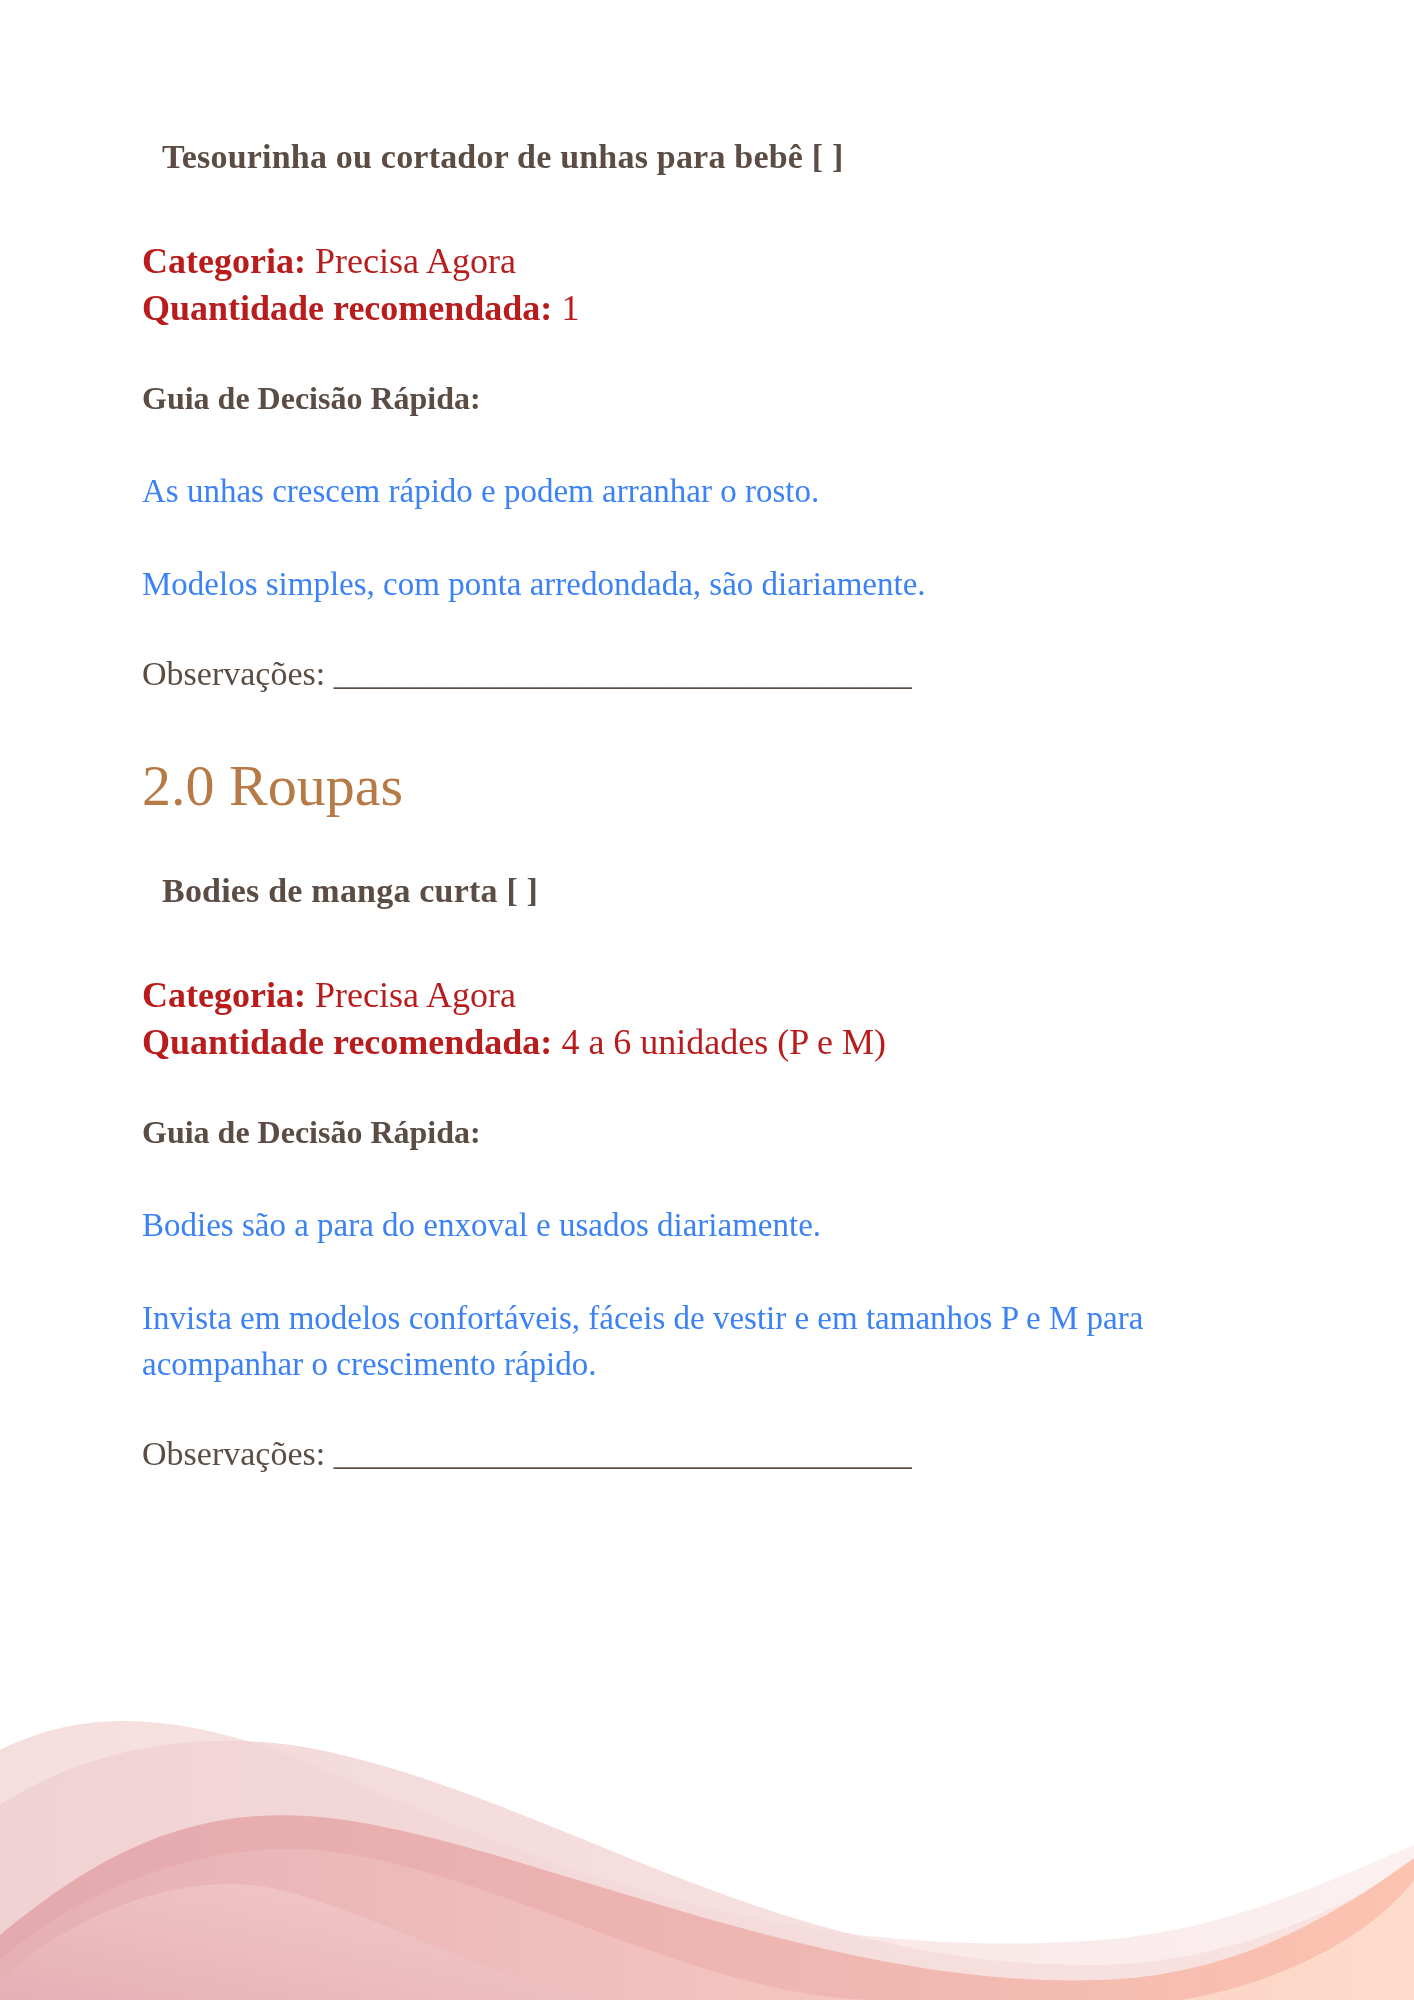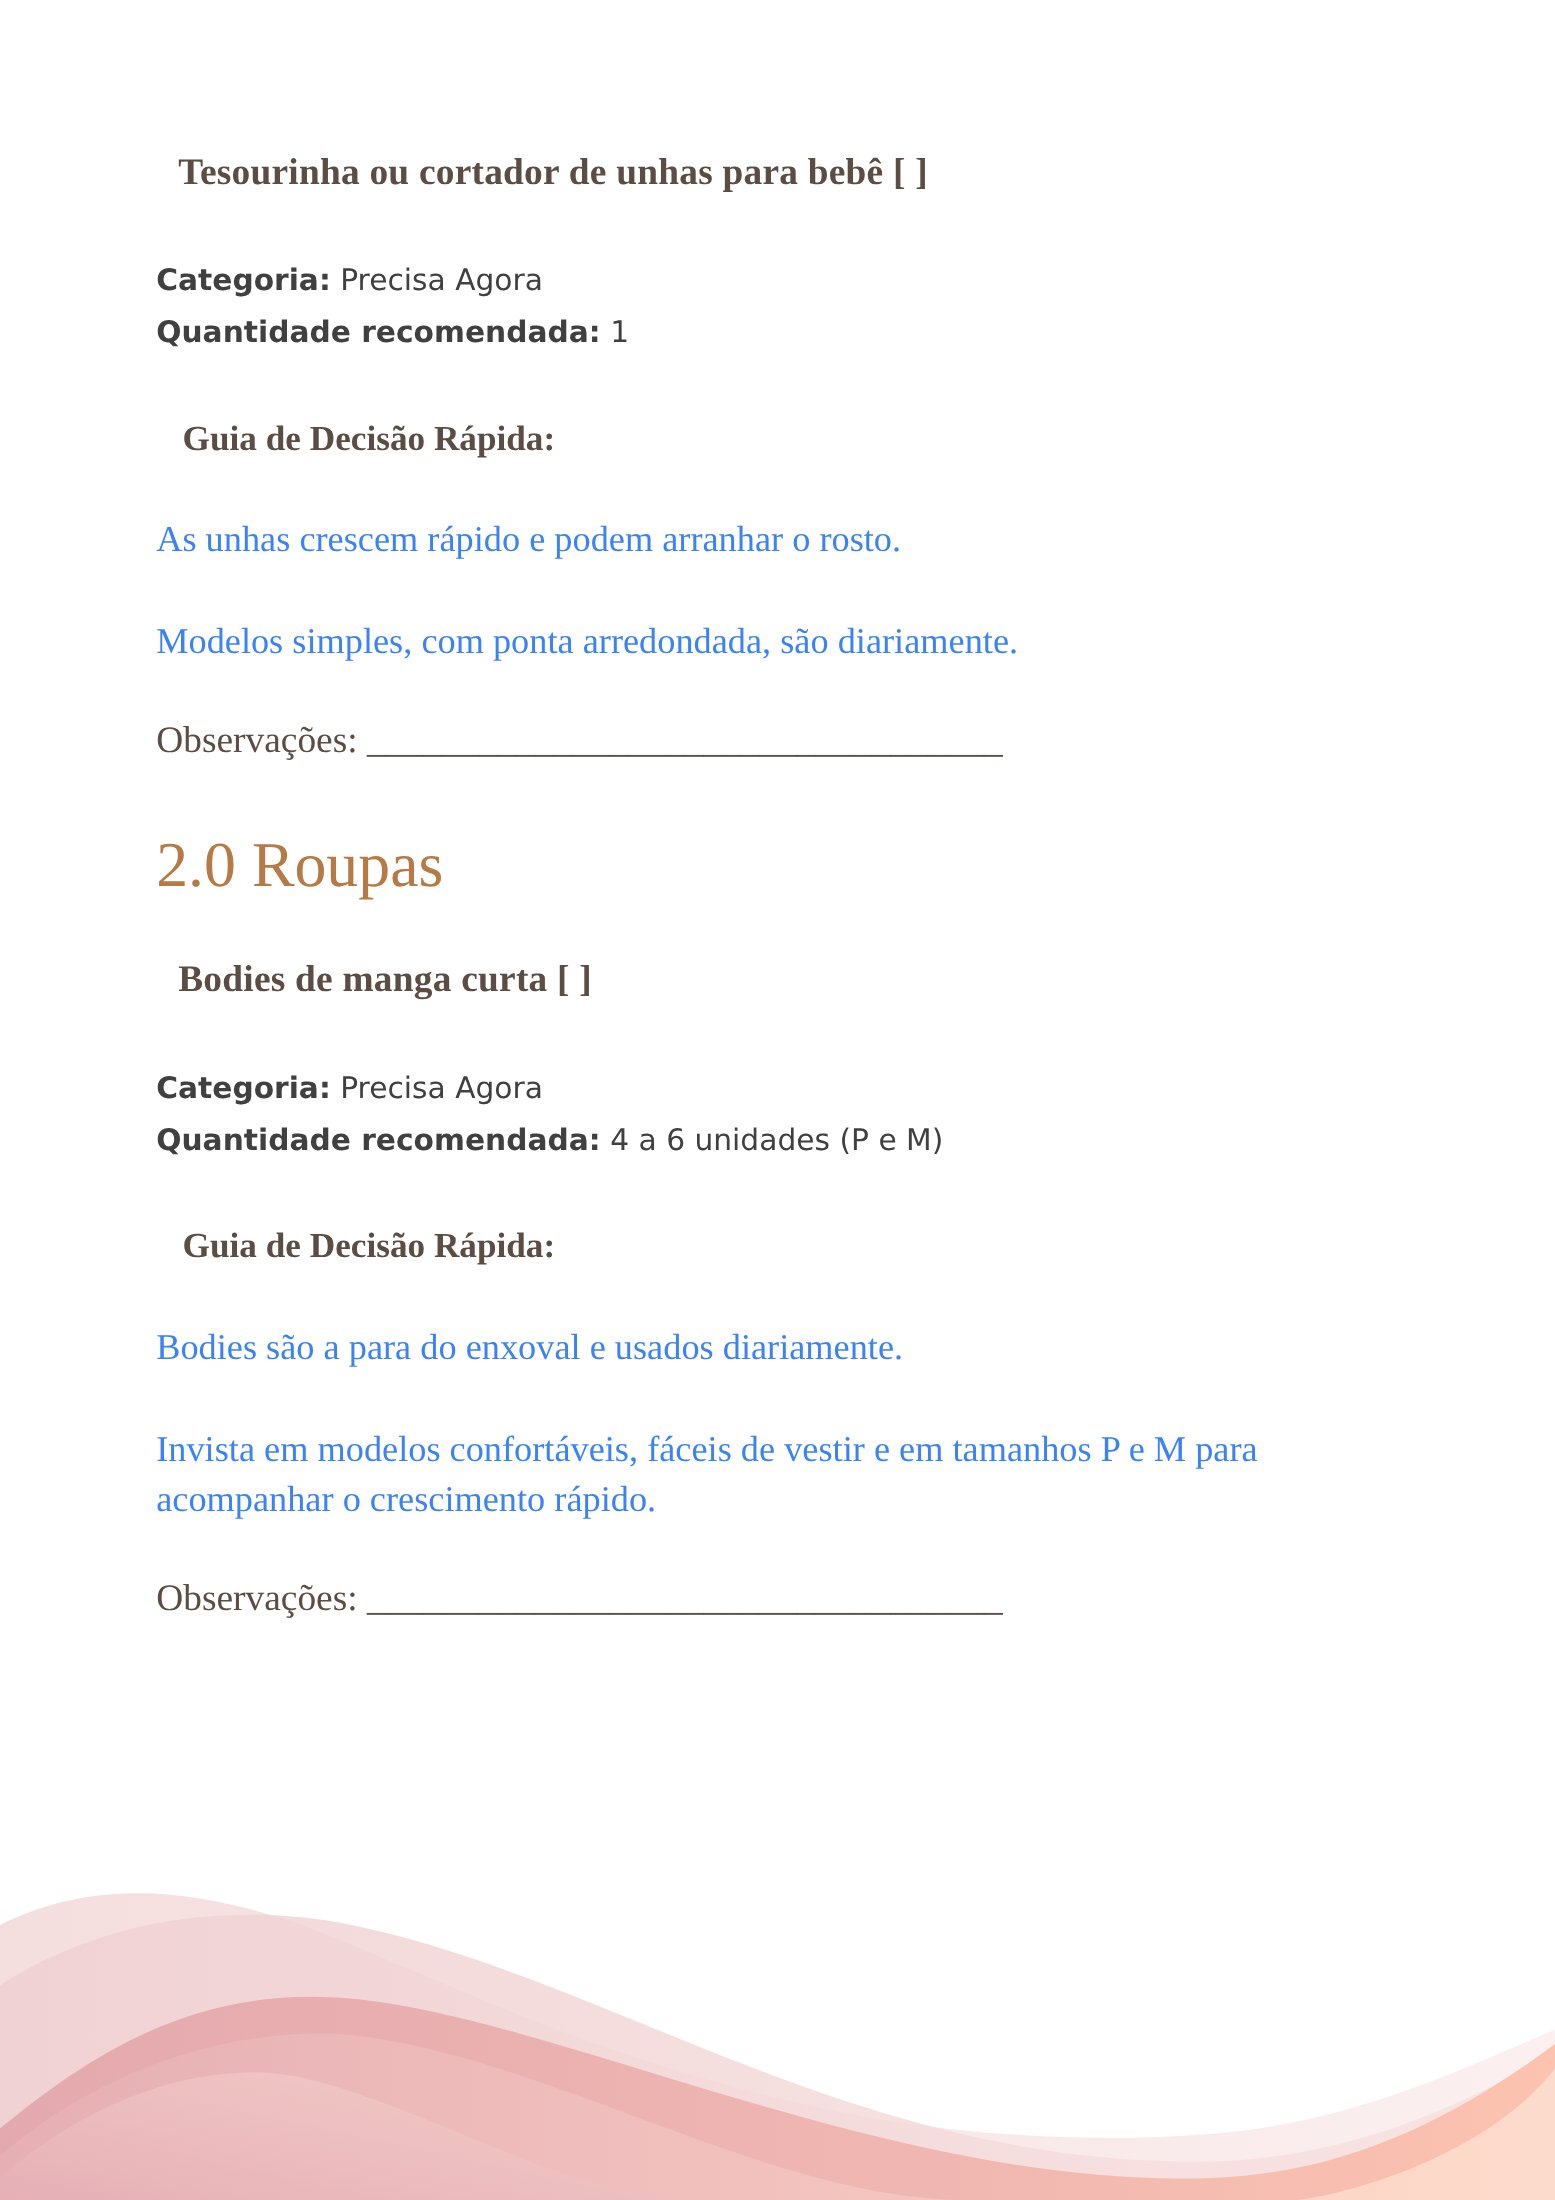--- a/index.html
+++ b/index.html
@@ -7,23 +7,23 @@
       width: 1414px; height: 2000px; position: relative; overflow: hidden;
       background: #ffffff; color: #5b4d44;
     }
     .page { position: absolute; left: 142px; top: 0; width: 1130px; }
     .serif { font-family: "Liberation Serif", "DejaVu Serif", serif; }
     .sans { font-family: "DejaVu Sans", "Liberation Sans", sans-serif; }
     .item-title {
       position: absolute; left: 0; font-weight: bold; font-size: 34px; white-space: nowrap;
       color: #5b4d44; letter-spacing: 0.2px; margin-left: 20px;
     }
-    .meta-line { position: absolute; left: 0; font-size: 27px; white-space: nowrap; color: #404040; }
+    .meta-line { position: absolute; left: 0; font-size: 36px; white-space: nowrap; color: #b91c1c; font-family: Liberation Serif, serif; }
     .meta-line b { font-weight: bold; }
-    .guide-title { position: absolute; left: 0; font-size: 32px; font-weight: bold; white-space: nowrap; color: #5b4d44; margin-left: 24px; }
+    .guide-title { position: absolute; left: 0; font-size: 32px; font-weight: bold; white-space: nowrap; color: #5b4d44; }
     .para { position: absolute; left: 0; font-size: 33px; line-height: 46px; color: #3b82f6; width: 1120px; }
     .obs { position: absolute; left: 0; font-size: 34px; white-space: nowrap; color: #5b4d44; }
     .section-title {
       position: absolute; left: 0; font-size: 58px; color: #b57a45; white-space: nowrap;
     }
     .waves { position: absolute; left: 0; bottom: 0; width: 1414px; height: 300px; }
   </style>
 </head>
 <body>
 

